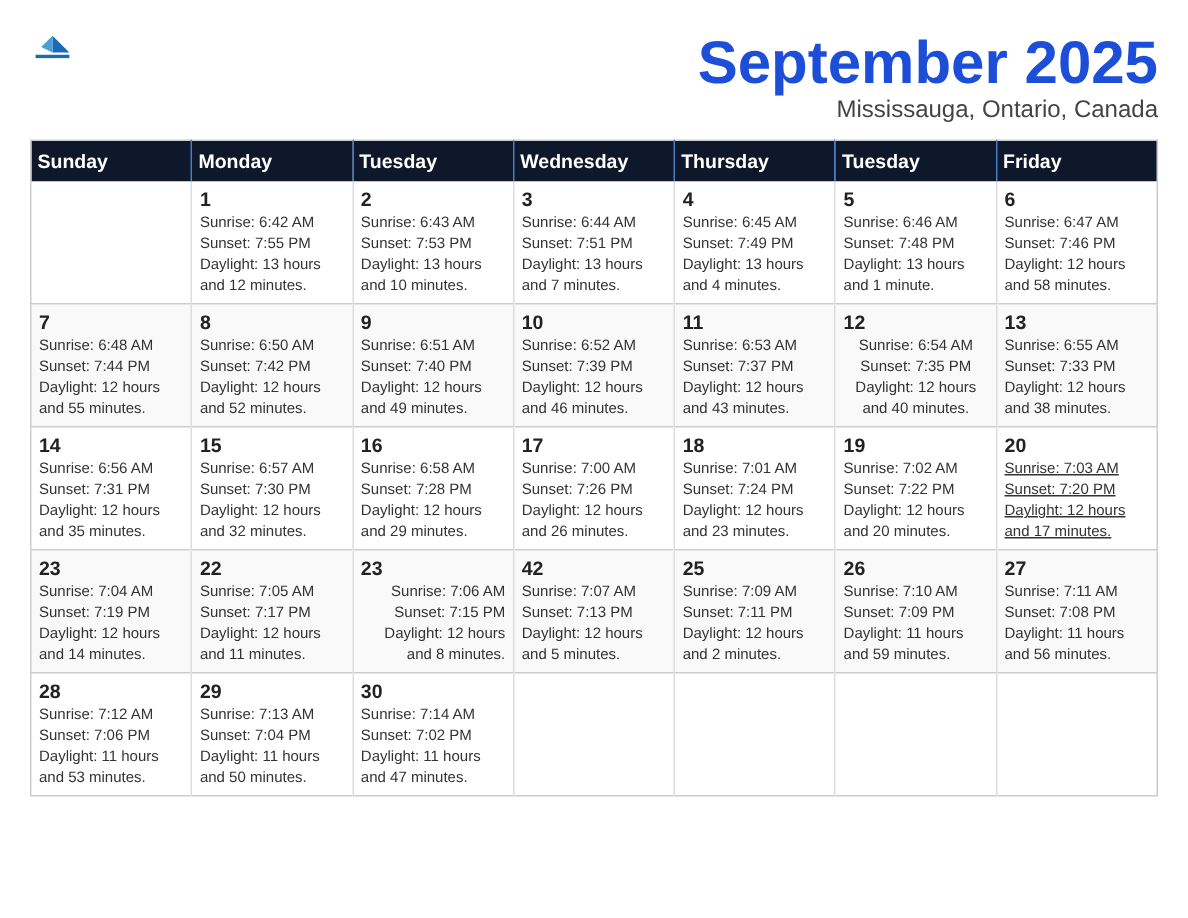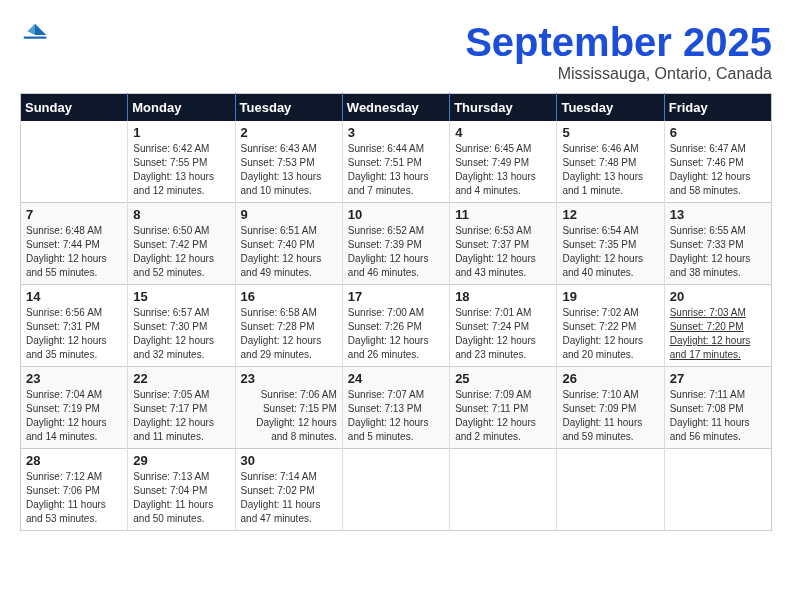--- a/index.html
+++ b/index.html
@@ -201,21 +201,21 @@
         </td>
         <td>
           <div class="day-number">11</div>
           <div class="day-info" style="white-space: pre-line;">Sunrise: 6:53 AM
 Sunset: 7:37 PM
 Daylight: 12 hours
 and 43 minutes.</div>
         </td>
         <td>
           <div class="day-number">12</div>
-          <div class="day-info" style="white-space: pre-line;">Sunrise: 6:54 AM
+          <div class="day-info" style="white-space: pre-line; text-align: center;">Sunrise: 6:54 AM
 Sunset: 7:35 PM
 Daylight: 12 hours
 and 40 minutes.</div>
         </td>
         <td>
           <div class="day-number">13</div>
           <div class="day-info" style="white-space: pre-line;">Sunrise: 6:55 AM
 Sunset: 7:33 PM
 Daylight: 12 hours
 and 38 minutes.</div>
@@ -288,21 +288,21 @@
 and 11 minutes.</div>
         </td>
         <td>
           <div class="day-number">23</div>
           <div class="day-info" style="white-space: pre-line; text-align: right;">Sunrise: 7:06 AM
 Sunset: 7:15 PM
 Daylight: 12 hours
 and 8 minutes.</div>
         </td>
         <td>
-          <div class="day-number">24</div>
+          <div class="day-number">42</div>
           <div class="day-info" style="white-space: pre-line;">Sunrise: 7:07 AM
 Sunset: 7:13 PM
 Daylight: 12 hours
 and 5 minutes.</div>
         </td>
         <td>
           <div class="day-number">25</div>
           <div class="day-info" style="white-space: pre-line;">Sunrise: 7:09 AM
 Sunset: 7:11 PM
 Daylight: 12 hours

